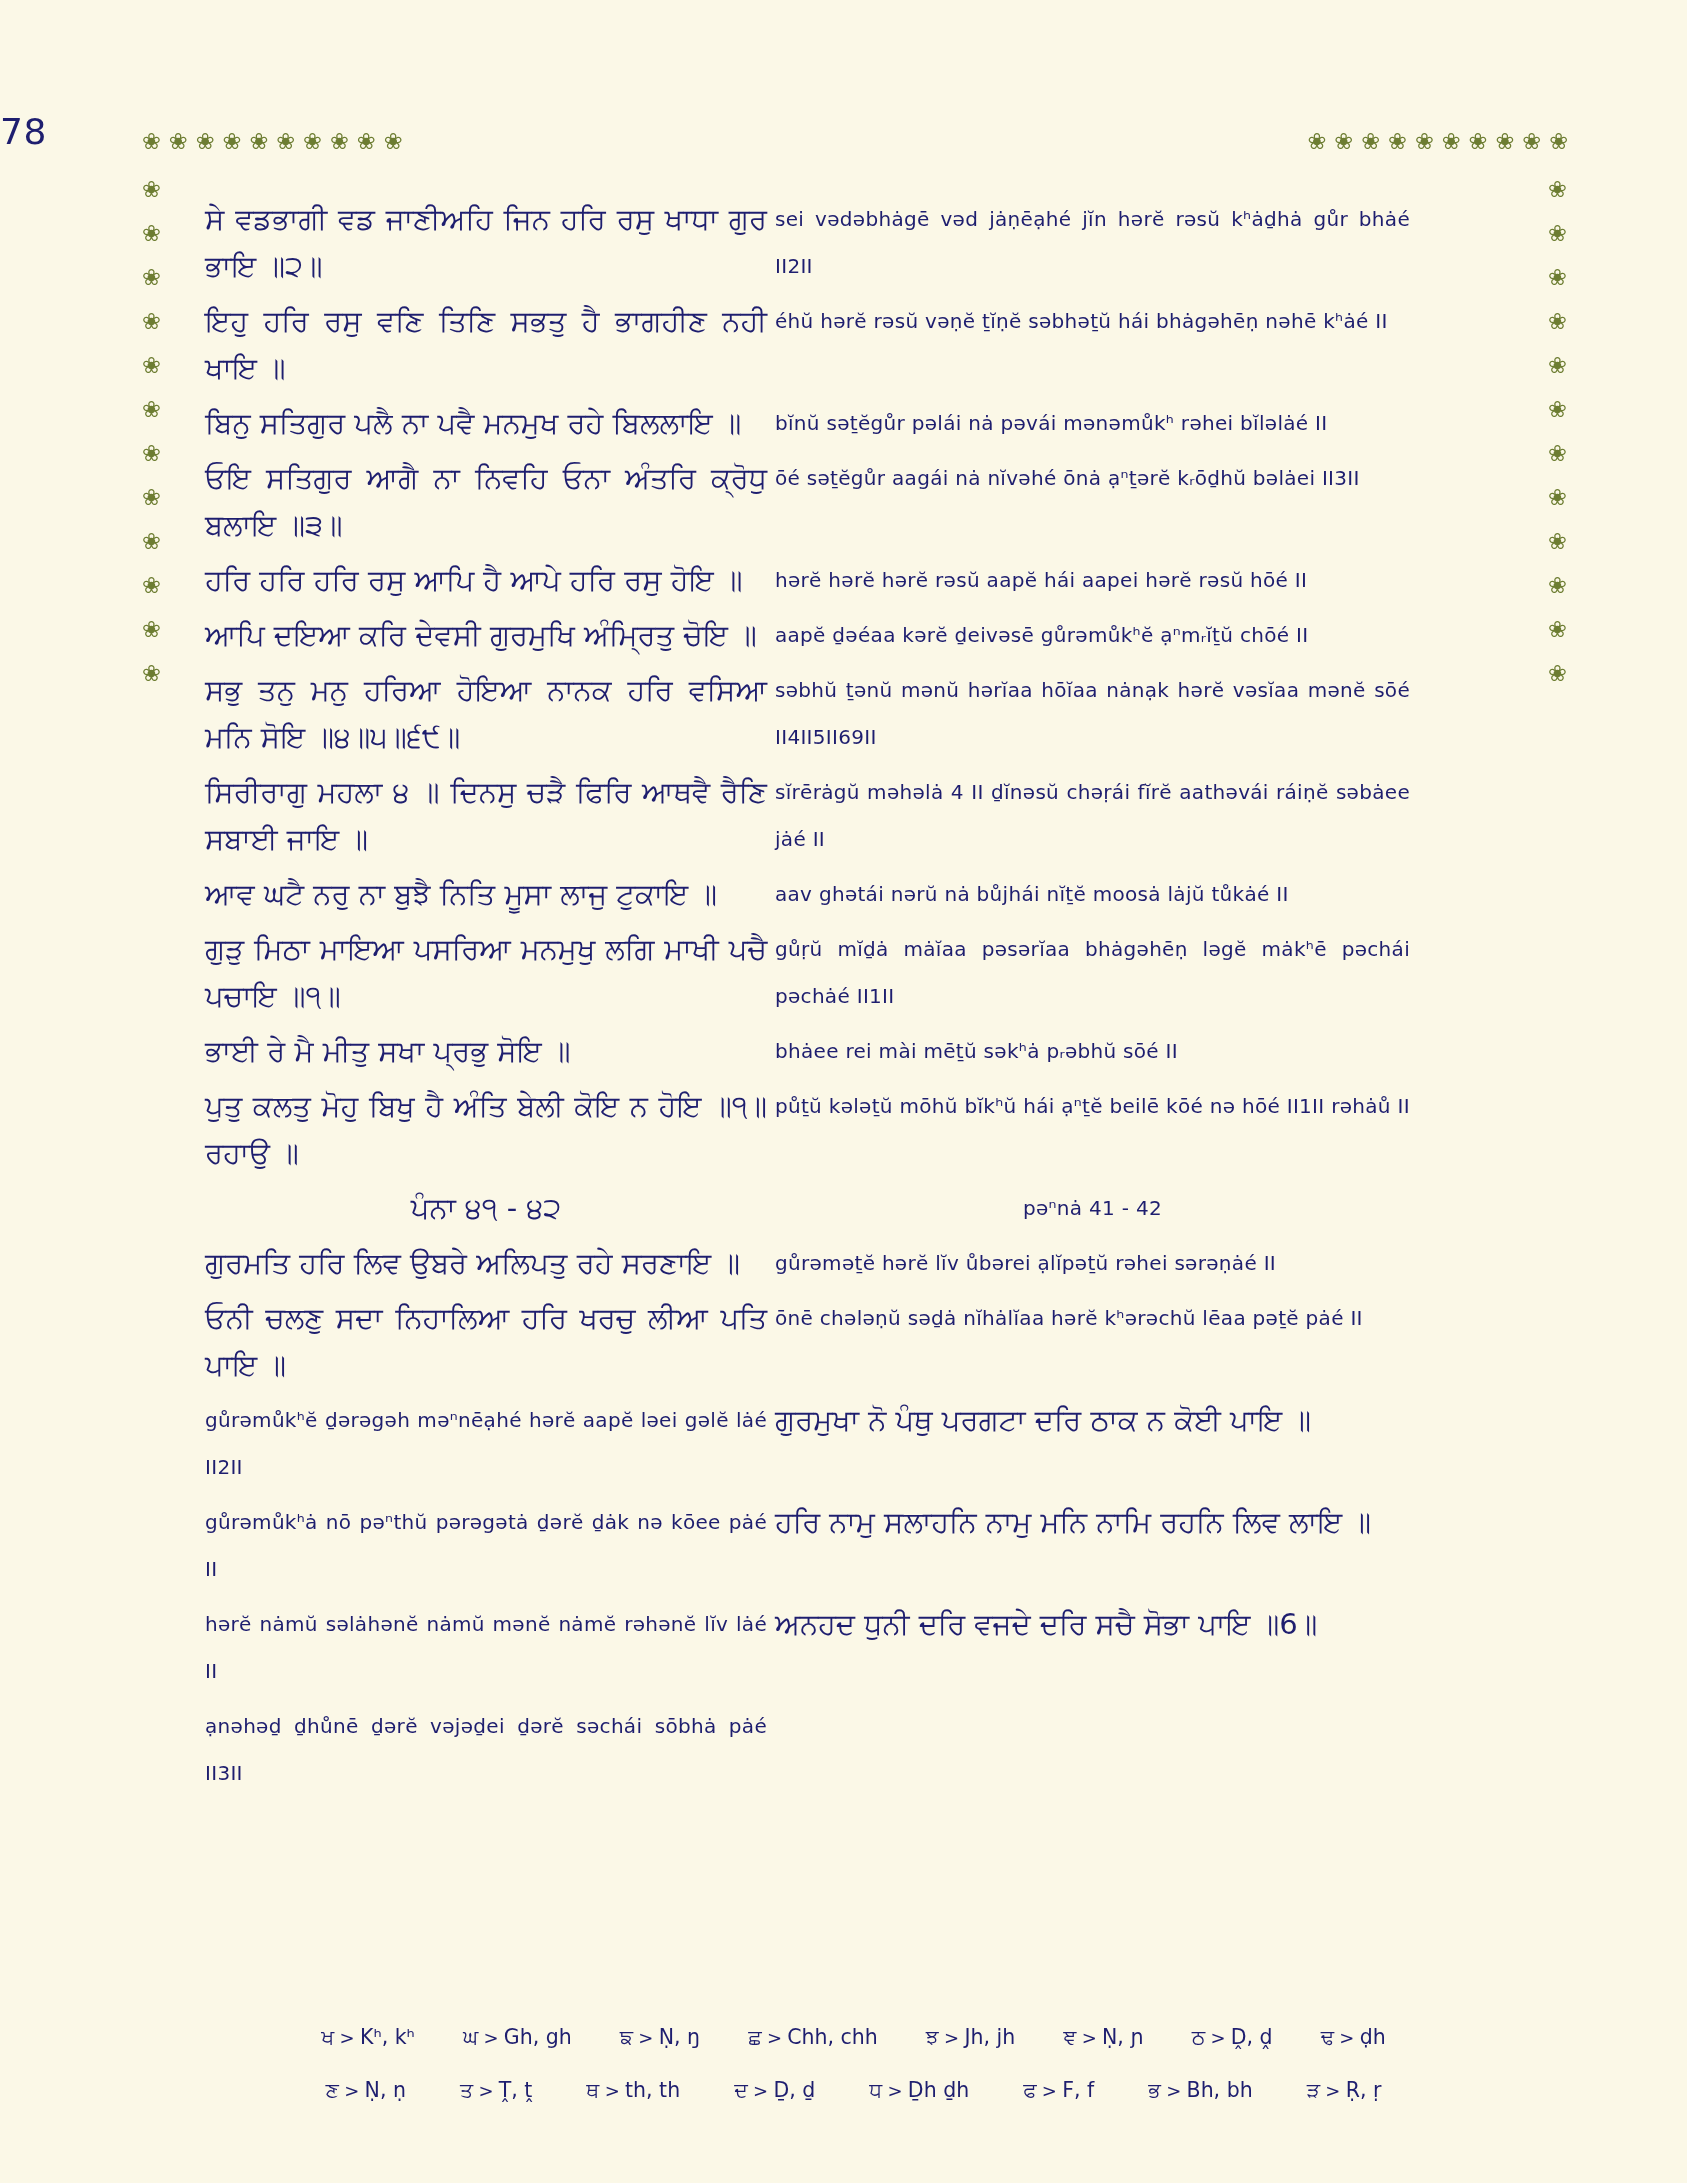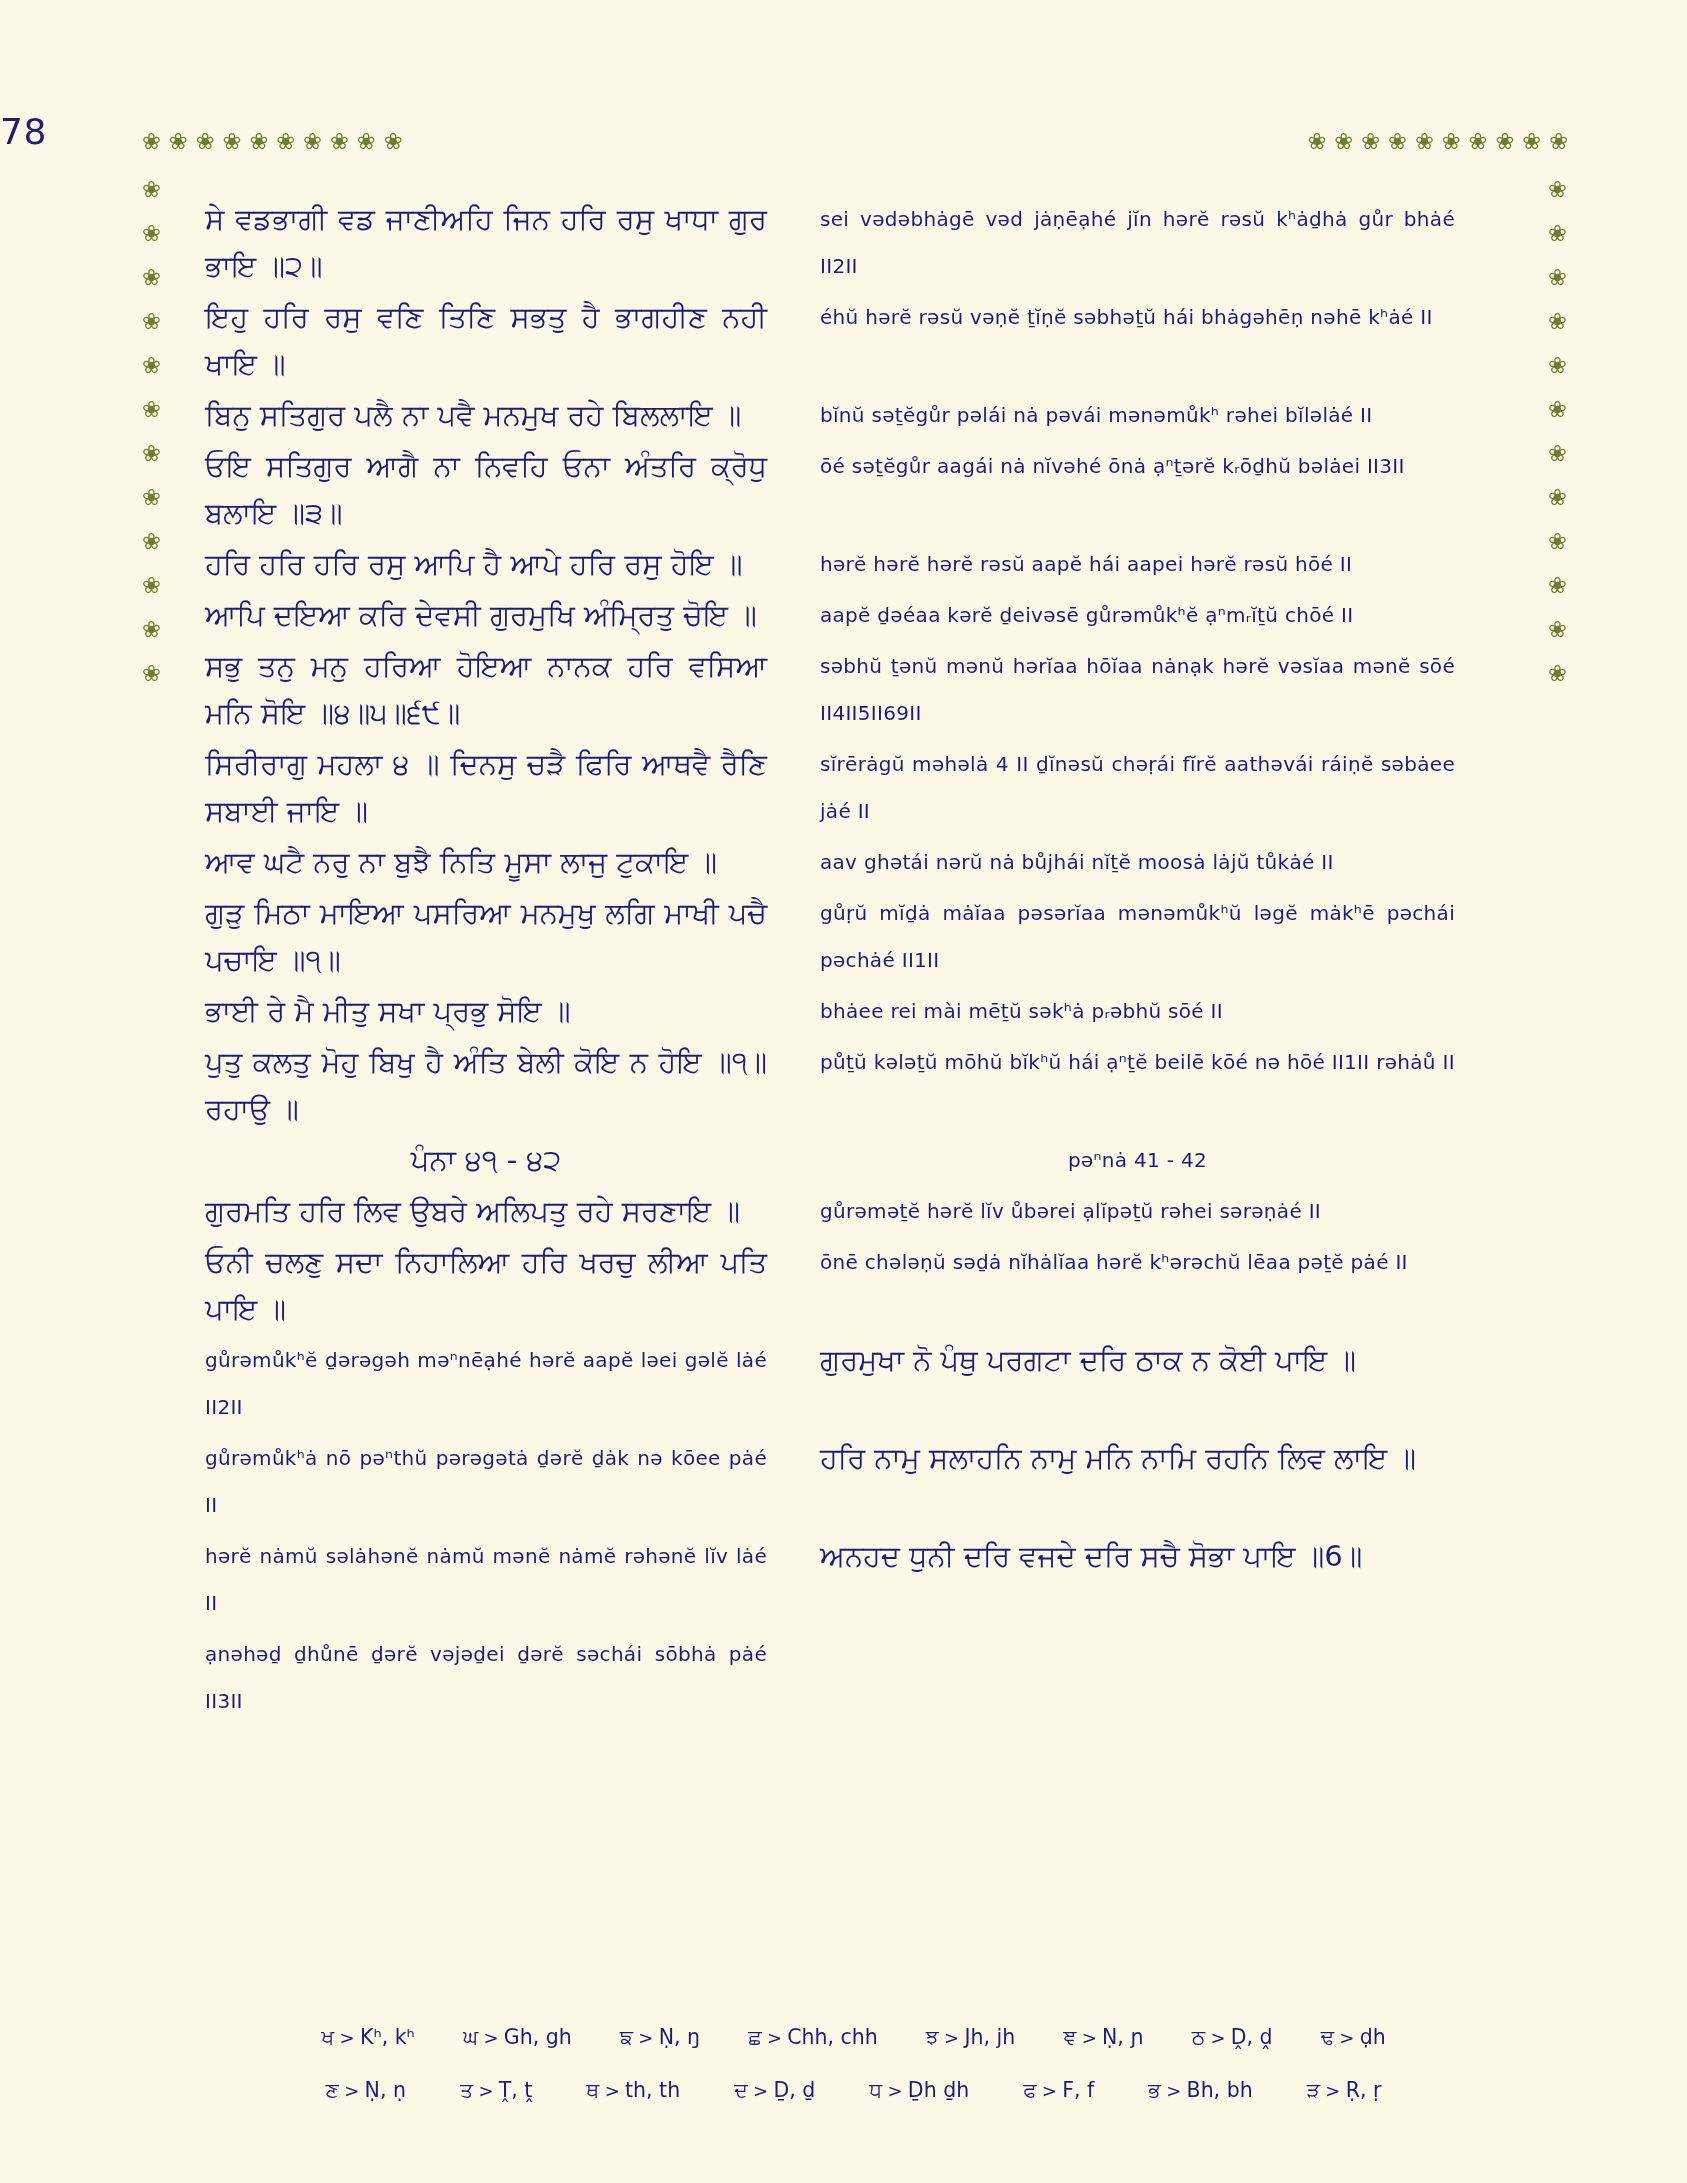--- a/index.html
+++ b/index.html
@@ -16,21 +16,21 @@
   .fl{color:#6d7d32;font-size:22.5px;user-select:none;}
   .fl-row{position:absolute;top:130px;letter-spacing:8px;white-space:nowrap;line-height:22.5px;}
   .fl-row.left{left:142px;}
   .fl-row.right{right:111px;}
   .fl-col{position:absolute;top:167px;width:28px;word-break:break-all;line-height:44px;letter-spacing:0;}
   .fl-col.left{left:142px;}
   .fl-col.right{right:111px;}
   
   .verses{
     position:absolute;left:205px;top:196px;width:1250px;
-    display:grid;grid-template-columns:562px 635px;column-gap:53px;row-gap:4px;
+    display:grid;grid-template-columns:562px 635px;column-gap:53px;row-gap:4px;gap:8px;
   }
   .g{font-size:29px;line-height:47px;text-align:justify;}
   .r{font-size:20px;line-height:47px;text-align:justify;letter-spacing:0.3px;}
   .c{text-align:center;}
   
   .legend{position:absolute;left:0;top:2011px;width:100%;}
   .legend-row{display:flex;justify-content:center;gap:48px;line-height:53px;font-size:20.5px;white-space:nowrap;padding-left:20px;}
   .legend-row.second{gap:54px;}
   .le .gt{margin:0 5.3px;font-size:18px;}
   .ll.u{text-underline-offset:4px;}
@@ -67,21 +67,21 @@
   <div class="g">ਸਭੁ ਤਨੁ ਮਨੁ ਹਰਿਆ ਹੋਇਆ ਨਾਨਕ ਹਰਿ ਵਸਿਆ ਮਨਿ ਸੋਇ ॥੪॥੫॥੬੯॥</div>
   <div class="r">səbhŭ ṯənŭ mənŭ hərĭaa hōĭaa nȧnạk hərĕ vəsĭaa mənĕ sōé II4II5II69II</div>
 
   <div class="g">ਸਿਰੀਰਾਗੁ ਮਹਲਾ ੪ ॥ ਦਿਨਸੁ ਚੜੈ ਫਿਰਿ ਆਥਵੈ ਰੈਣਿ ਸਬਾਈ ਜਾਇ ॥</div>
   <div class="r">sĭrērȧgŭ məhəlȧ 4 II ḏĭnəsŭ chəṛái fĭrĕ aathəvái ráiṇĕ səbȧee jȧé II</div>
 
   <div class="g">ਆਵ ਘਟੈ ਨਰੁ ਨਾ ਬੁਝੈ ਨਿਤਿ ਮੂਸਾ ਲਾਜੁ ਟੁਕਾਇ ॥</div>
   <div class="r">aav ghətái nərŭ nȧ bůjhái nĭṯĕ moosȧ lȧjŭ tůkȧé II</div>
 
   <div class="g">ਗੁੜੁ ਮਿਠਾ ਮਾਇਆ ਪਸਰਿਆ ਮਨਮੁਖੁ ਲਗਿ ਮਾਖੀ ਪਚੈ ਪਚਾਇ ॥੧॥</div>
-  <div class="r">gůṛŭ mĭḏȧ mȧĭaa pəsərĭaa mənəmůkʰŭ ləgĕ mȧkʰē pəchái pəchȧé II1II</div>
+  <div class="r">gůṛŭ mĭḏȧ mȧĭaa pəsərĭaa bhȧgəhēṇ ləgĕ mȧkʰē pəchái pəchȧé II1II</div>
 
   <div class="g">ਭਾਈ ਰੇ ਮੈ ਮੀਤੁ ਸਖਾ ਪ੍ਰਭੁ ਸੋਇ ॥</div>
   <div class="r">bhȧee rei mài mēṯŭ səkʰȧ pᵣəbhŭ sōé II</div>
 
   <div class="g">ਪੁਤੁ ਕਲਤੁ ਮੋਹੁ ਬਿਖੁ ਹੈ ਅੰਤਿ ਬੇਲੀ ਕੋਇ ਨ ਹੋਇ ॥੧॥ ਰਹਾਉ ॥</div>
   <div class="r">půṯŭ kələṯŭ mōhŭ bĭkʰŭ hái ạⁿṯĕ beilē kōé nə hōé II1II rəhȧů II</div>
 
   <div class="g c">ਪੰਨਾ ੪੧ - ੪੨</div>
   <div class="r c">pəⁿnȧ 41 - 42</div>
 

